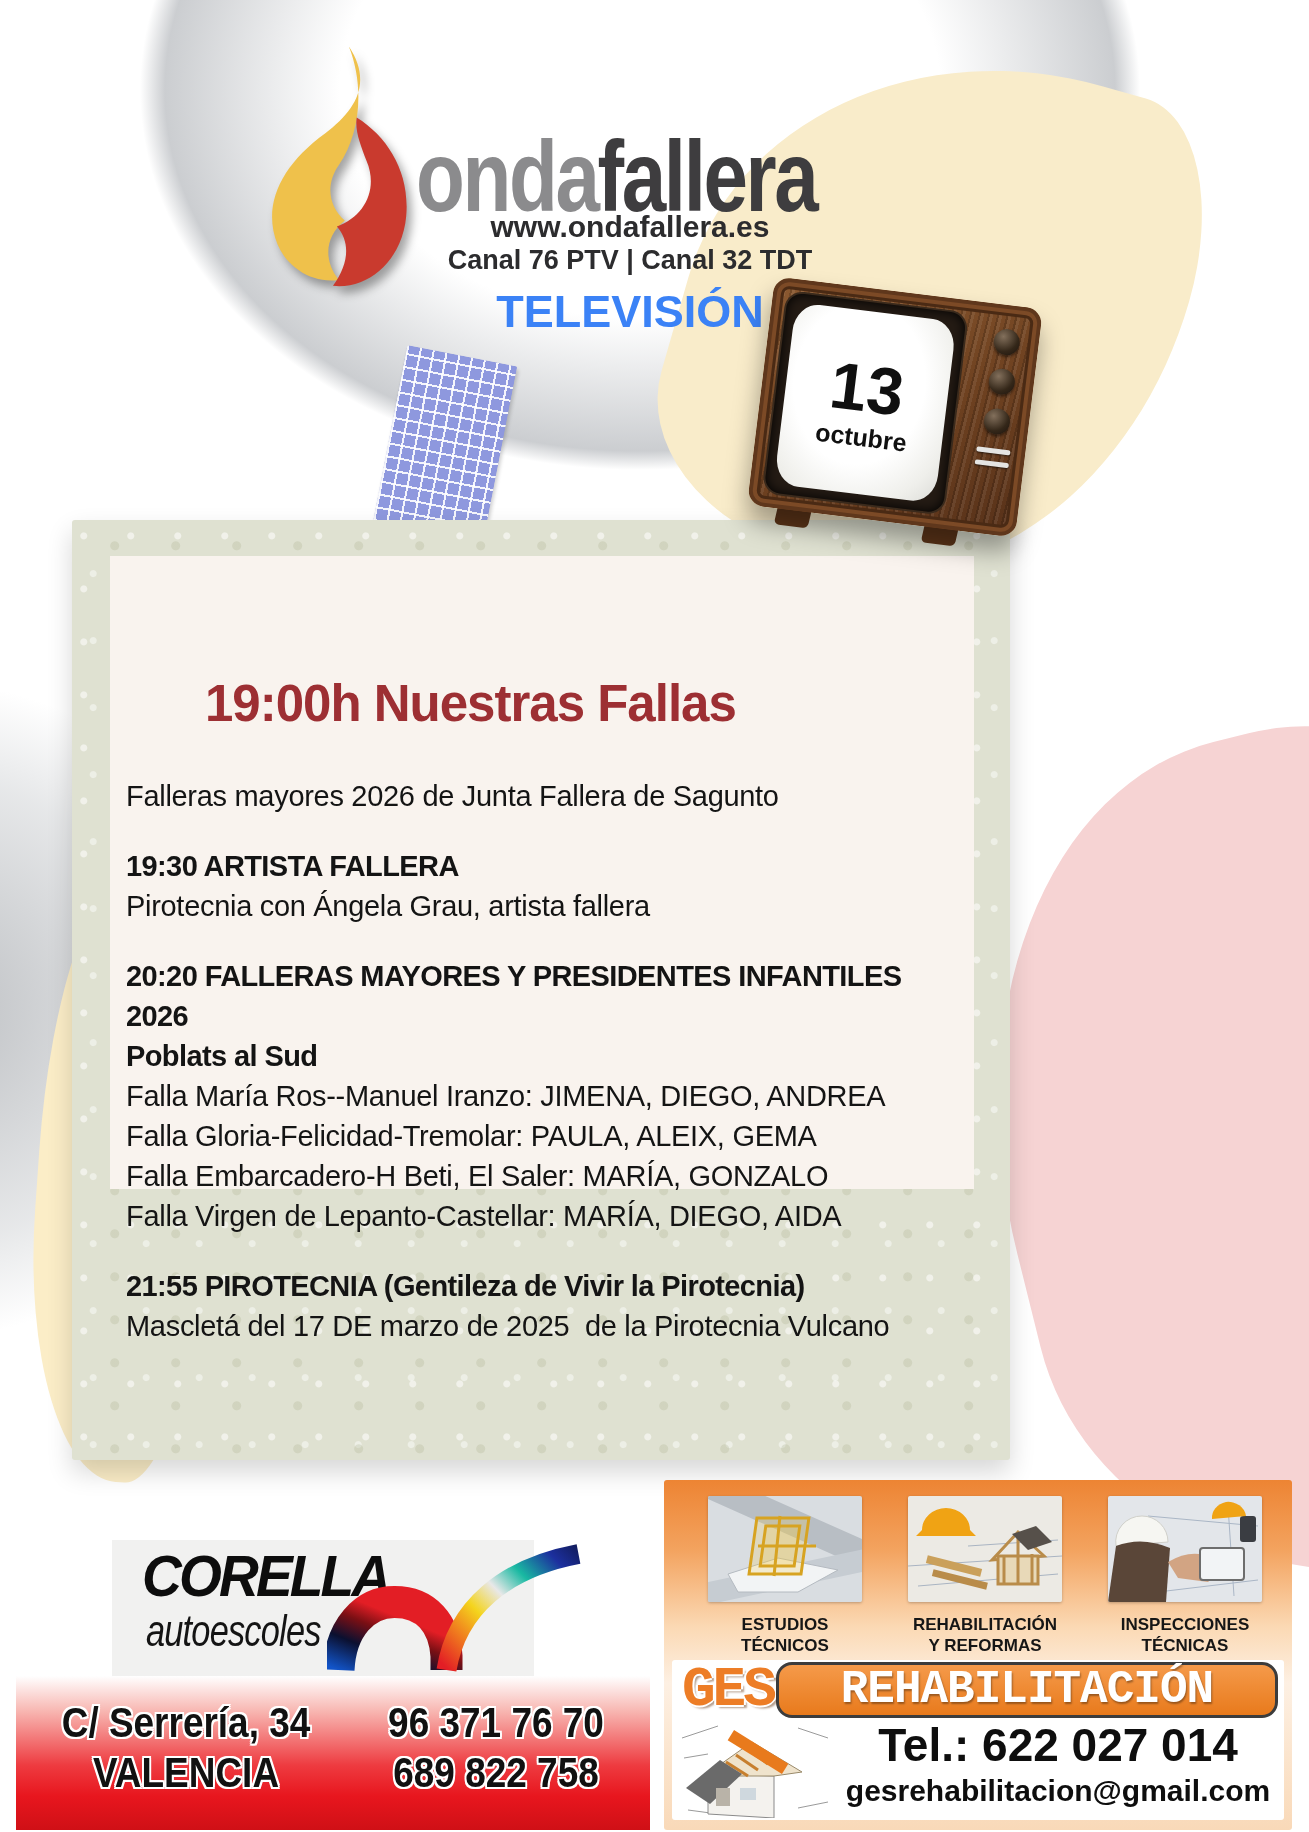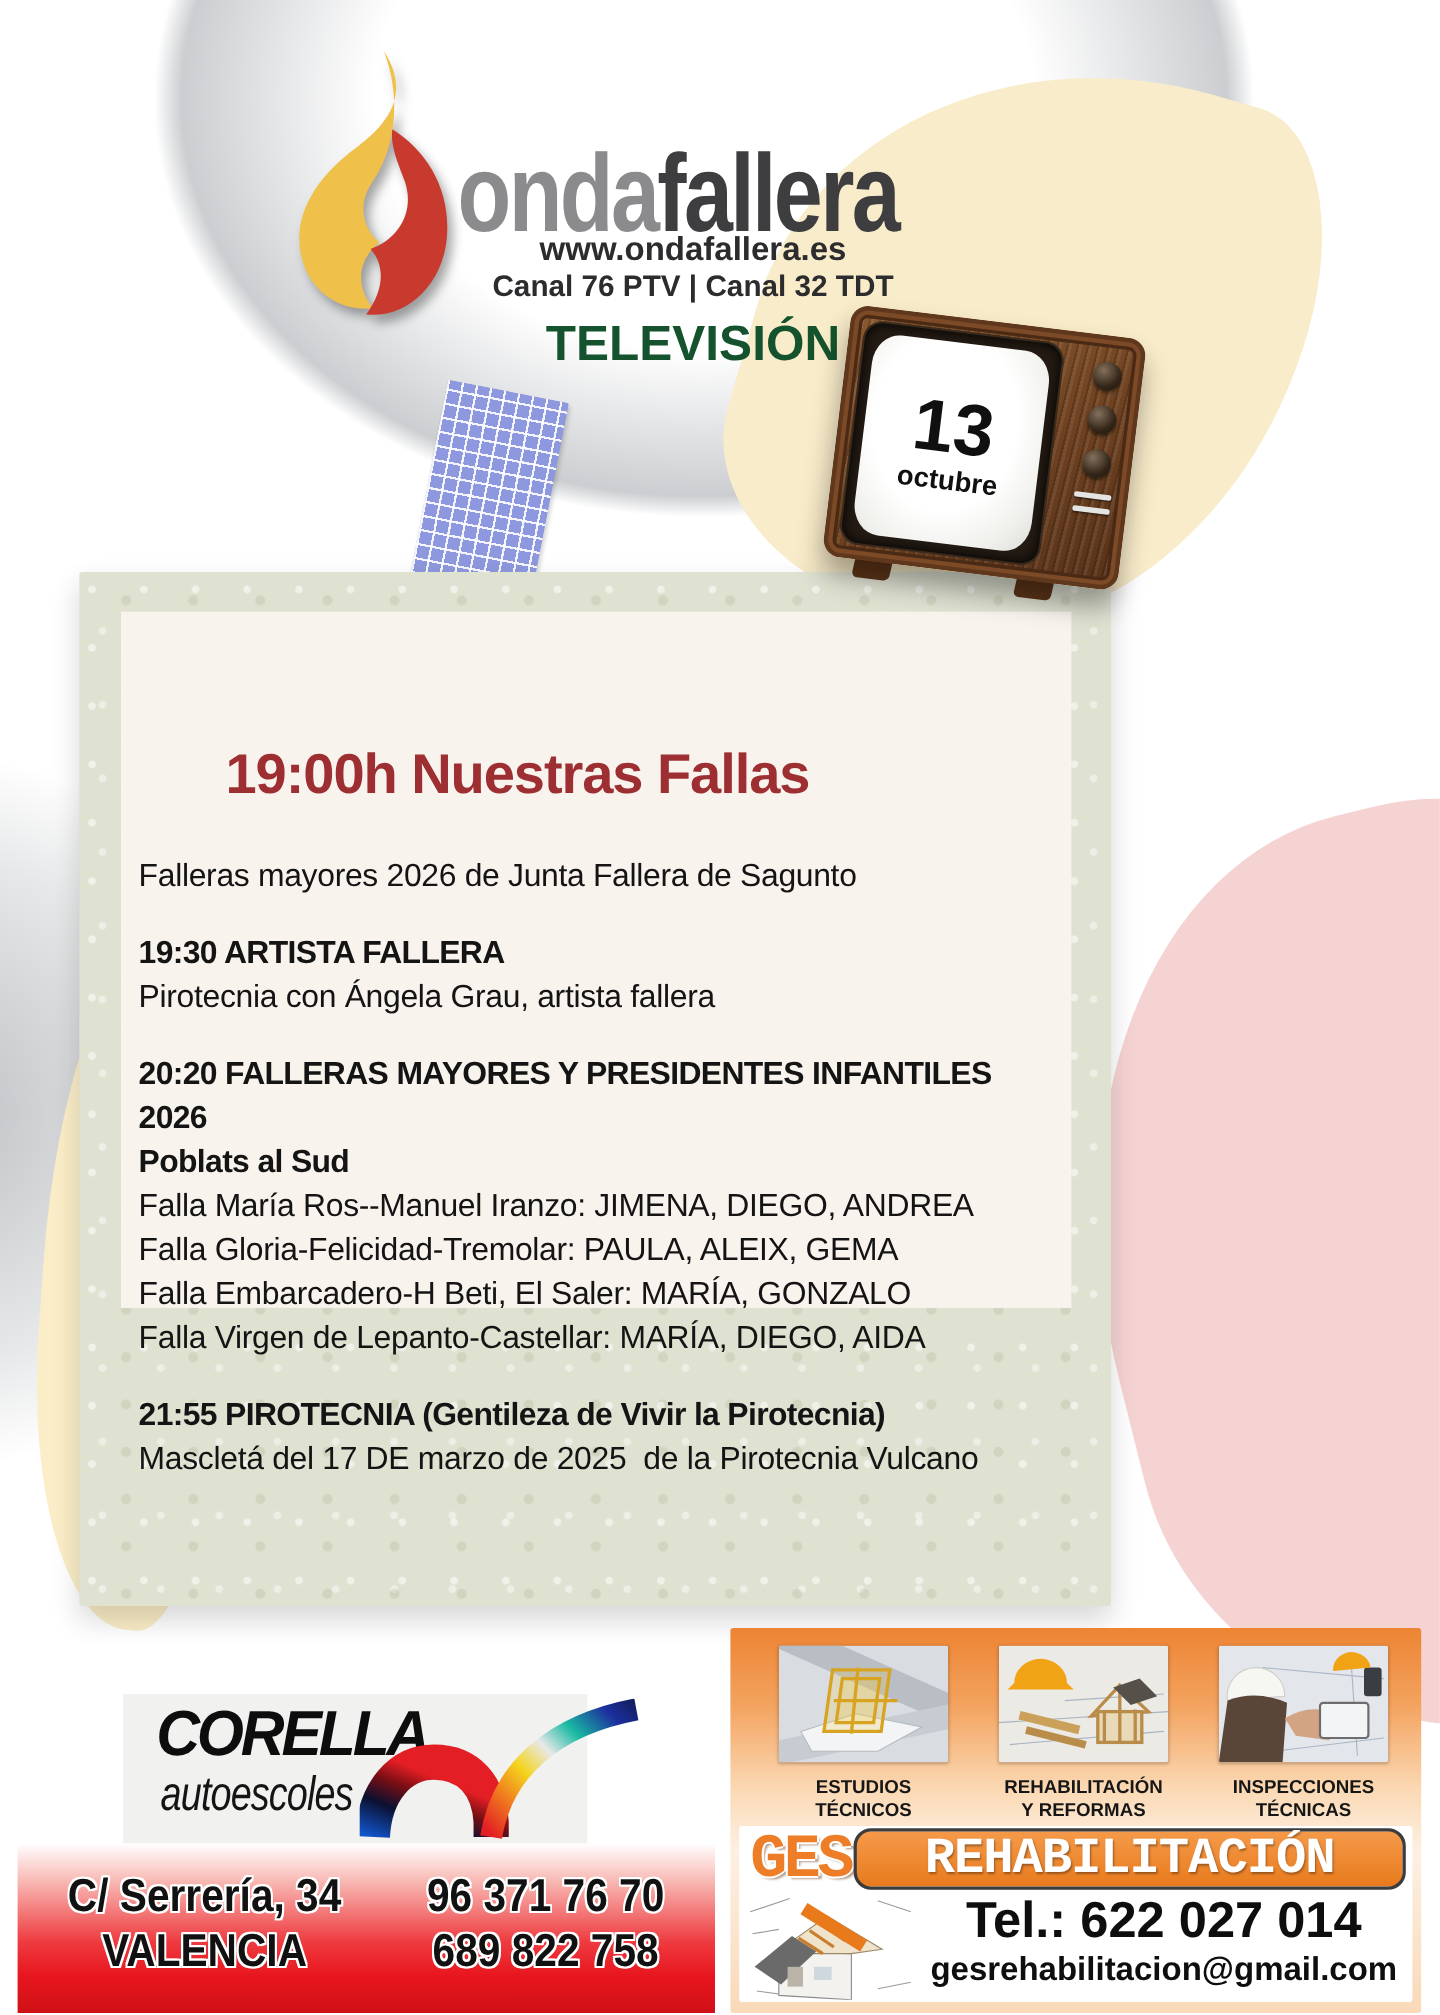--- a/index.html
+++ b/index.html
@@ -20,21 +20,21 @@
 
   
   .brand-flame{position:absolute;left:226px;top:40px;width:198px;height:262px;filter:drop-shadow(5px 7px 5px rgba(0,0,0,.35));}
   .brand-word{position:absolute;left:416px;top:126px;font-size:100px;line-height:1;font-weight:bold;
     letter-spacing:-3px;transform:scaleX(.8);transform-origin:left top;white-space:nowrap;}
   .brand-word .onda{color:#8b8b8d;}
   .brand-word .fallera{color:#3e3d3f;}
   .hdr-center{position:absolute;left:350px;width:560px;text-align:center;color:#2c2c2e;white-space:nowrap;}
   .hdr-www{top:210px;font-size:30px;font-weight:bold;letter-spacing:0;}
   .hdr-canal{top:245px;font-size:27px;font-weight:bold;}
-  .hdr-tv{top:286px;font-size:45px;font-weight:bold;color:#14532d;letter-spacing:0px;}
+  .hdr-tv{top:286px;font-size:45px;font-weight:bold;color:#3b82f6;letter-spacing:0px;}
 
   
   .tv{position:absolute;left:760px;top:292px;width:270px;height:230px;transform:rotate(7deg);}
   .tv-body{position:absolute;inset:0;border-radius:16px;
     background:
       repeating-linear-gradient(97deg, rgba(0,0,0,.16) 0 2px, rgba(255,255,255,.07) 2px 5px, rgba(0,0,0,0) 5px 9px),
       linear-gradient(150deg,#8c5a31,#6e4120 55%,#573119);
     box-shadow:0 16px 24px rgba(0,0,0,.35), inset 0 0 0 4px #5f371c, inset 0 0 0 8px #7c4a26, inset 0 0 0 11px #4a2a14;}
   .tv-bezel{position:absolute;left:15px;top:14px;width:180px;bottom:15px;background:#241b14;border-radius:16px;
     box-shadow:inset 0 0 12px #000, 0 0 0 2px #3a2a1c;}

